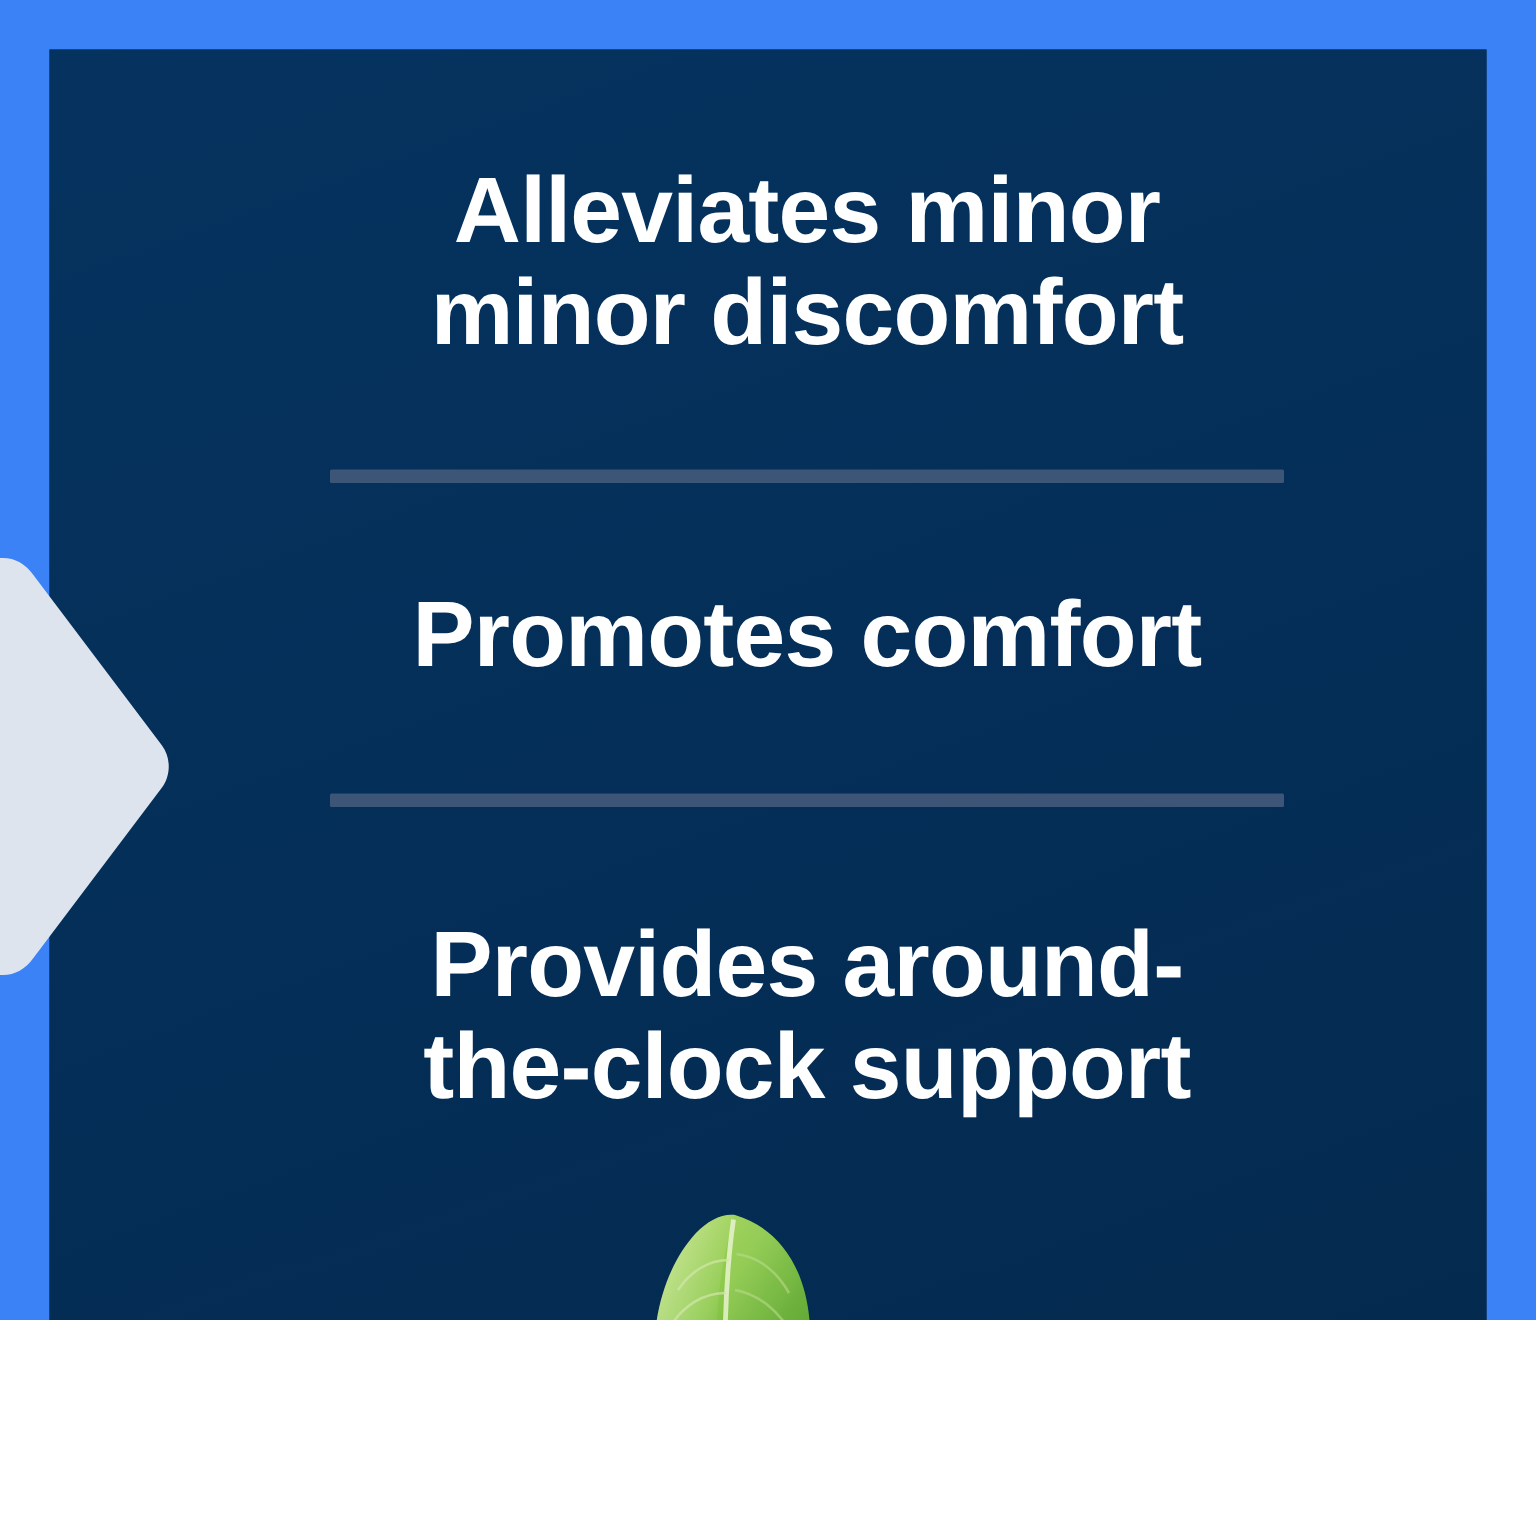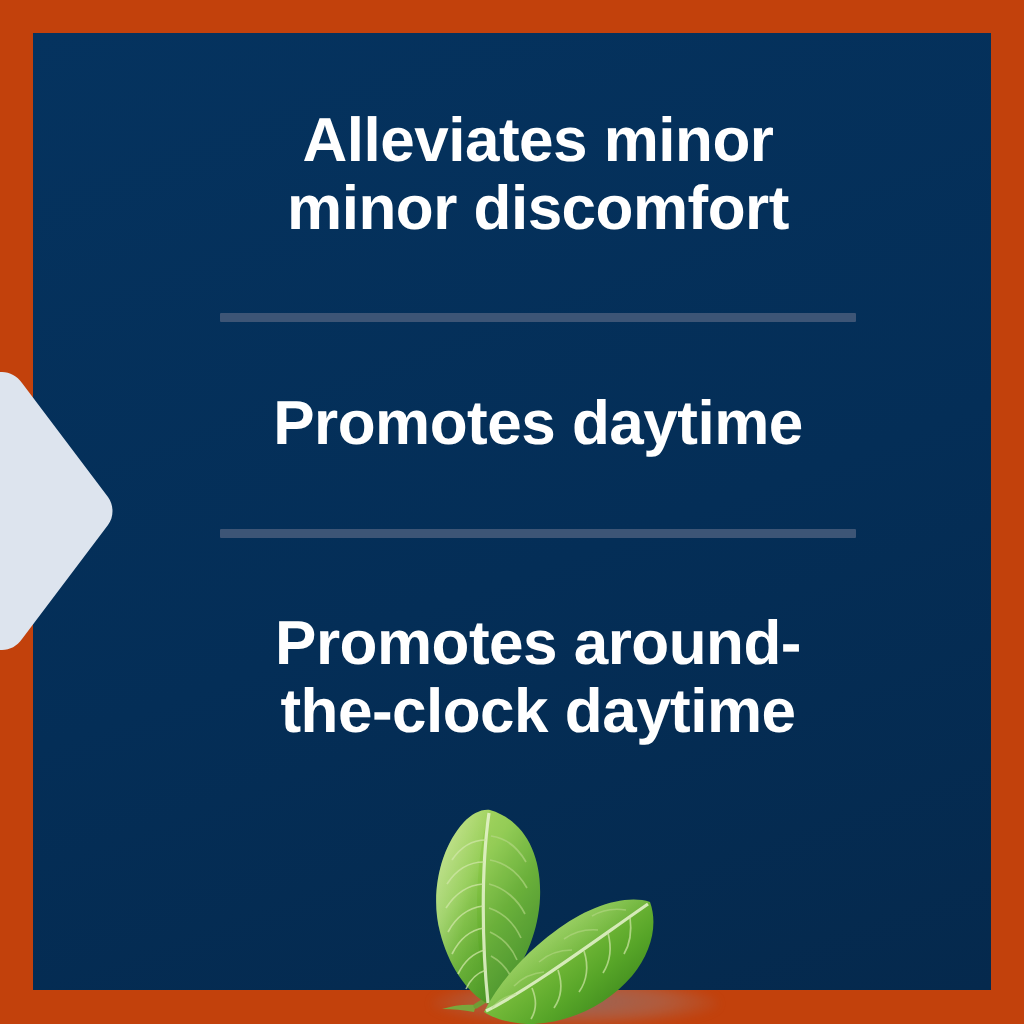--- a/index.html
+++ b/index.html
@@ -4,24 +4,24 @@
 <title>Product Benefits Panel</title>
 <style>
   html, body {
     margin: 0;
     padding: 0;
     background: #ffffff;
   }
   #stage {
     position: relative;
     width: 1024px;
-    height: 1024px;
+    height: 880px;
     overflow: hidden;
     font-family: "Liberation Sans", sans-serif;
-    background: #c2410c;
+    background: #3b82f6;
   }
 
   
   .ground-shadow {
     position: absolute;
     left: 430px;
     top: 982px;
     width: 290px;
     height: 44px;
     border-radius: 50%;
@@ -130,28 +130,28 @@
   <div class="benefit-stack">
 
     <div class="benefit benefit-1">
       <span class="benefit-line">Alleviates minor</span>
       <span class="benefit-line">minor discomfort</span>
     </div>
 
     <div class="rule rule-1"></div>
 
     <div class="benefit benefit-2">
-      <span class="benefit-line">Promotes daytime</span>
+      <span class="benefit-line">Promotes comfort</span>
     </div>
 
     <div class="rule rule-2"></div>
 
     <div class="benefit benefit-3">
-      <span class="benefit-line">Promotes around-</span>
-      <span class="benefit-line">the-clock daytime</span>
+      <span class="benefit-line">Provides around-</span>
+      <span class="benefit-line">the-clock support</span>
     </div>
 
   </div>
 
   <div class="leaves">
     <svg viewBox="0 0 300 218" xmlns="http://www.w3.org/2000/svg" aria-hidden="true">
       <defs>
         <linearGradient id="leafA" x1="0.12" y1="0.05" x2="0.80" y2="0.95">
           <stop offset="0%" stop-color="#a8d659"></stop>
           <stop offset="32%" stop-color="#8cc94a"></stop>

